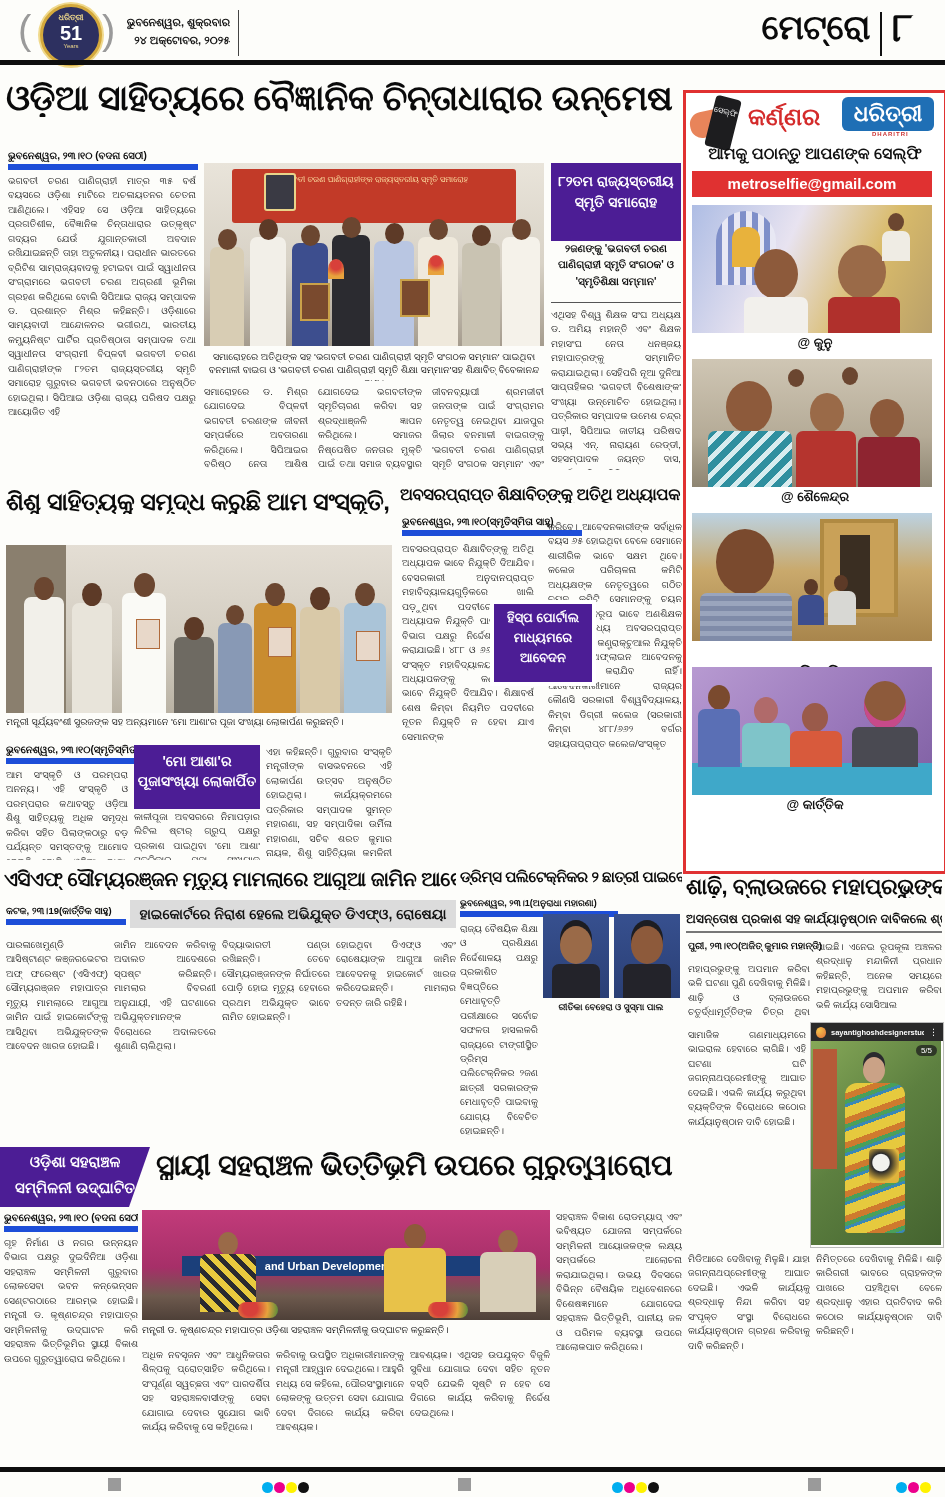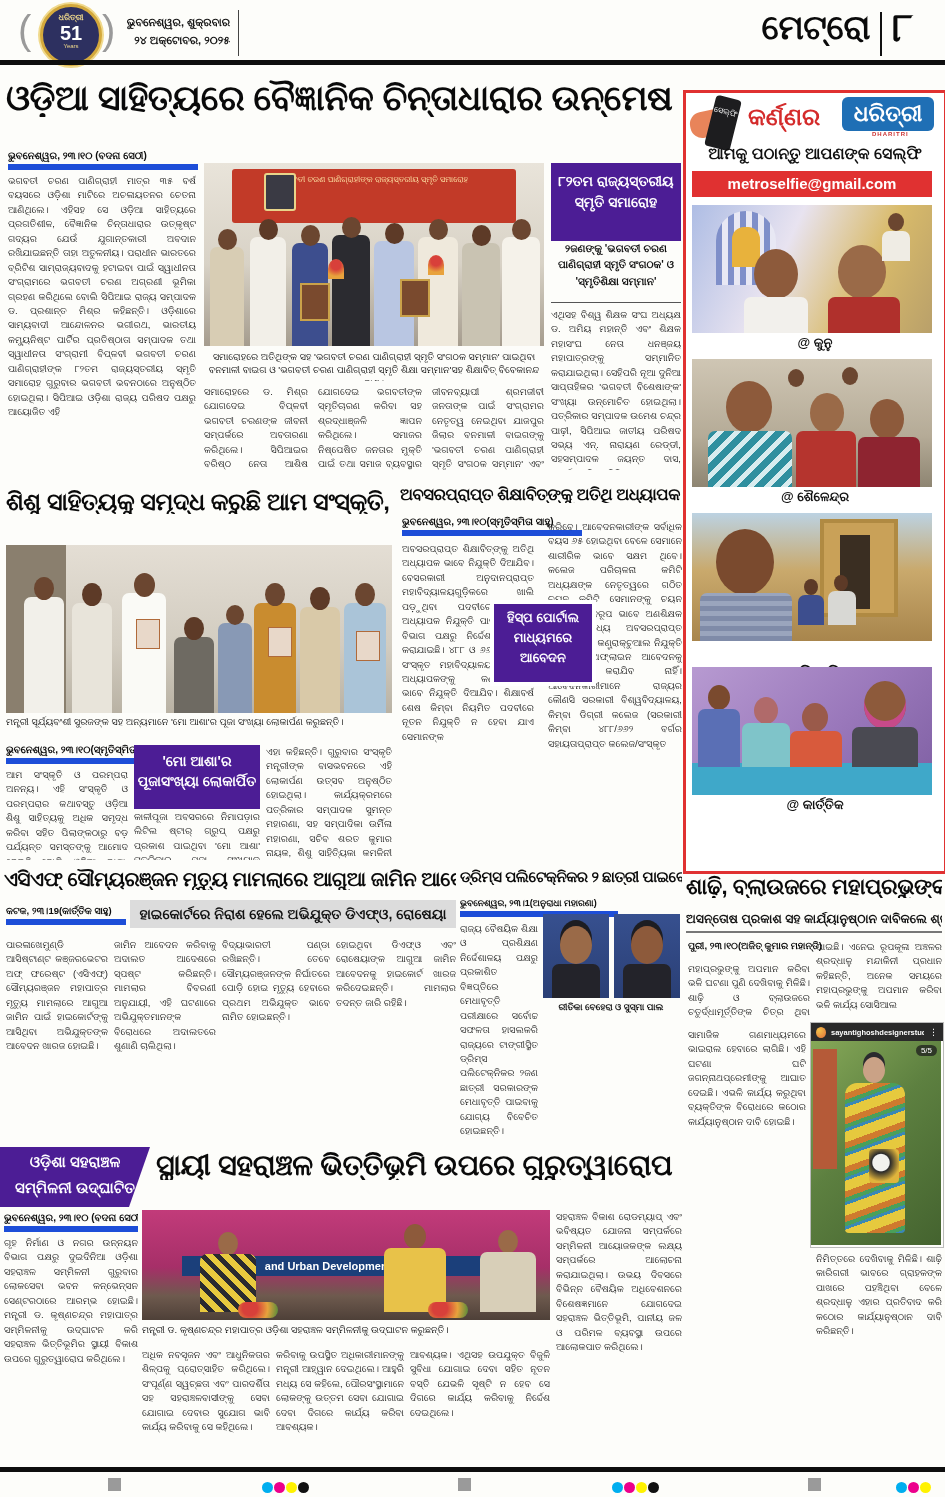--- a/index.html
+++ b/index.html
@@ -219,20 +219,21 @@
       <span style="margin-left:auto;font-size:9px;">⋮</span>
     </div>
     <div class="abs ph" style="left:0;top:18px;width:130px;height:204px;background:linear-gradient(135deg,#86a858 0%,#5d8040 45%,#44632f 100%);">
       <div class="abs" style="right:4px;top:4px;background:rgba(30,30,30,.75);color:#fff;font-size:8px;border-radius:8px;padding:1px 5px;">5/5</div>
       <div class="abs" style="left:2px;top:8px;width:24px;height:120px;background:#b55a38;"></div>
       <div class="head" style="left:52px;top:16px;width:22px;height:26px;background:#caa286;box-shadow:0 -5px 0 #2a2a2e;"></div>
       <div class="abs" style="left:34px;top:42px;width:60px;height:150px;background:repeating-linear-gradient(160deg,#e6c93e 0 10px,#cf7a2e 10px 16px,#4aa05a 16px 20px,#3a88b5 20px 23px);border-radius:12px 12px 4px 4px;"></div>
       <div class="abs" style="left:58px;top:108px;width:30px;height:34px;background:radial-gradient(circle at 40% 40%,#f2f2ee 30%,#2a2a2a 34%,#e0b43c 70%);border-radius:4px;"></div>
     </div>
   </div>
+  <div class="abs bt" style="left:688px;top:1252px;width:122px;height:212px;">ମିଡିଆରେ ଦେଖିବାକୁ ମିଳୁଛି। ଯାହା ଜଗନ୍ନାଥପ୍ରେମୀଙ୍କୁ ଆଘାତ ଦେଇଛି। ଏଭଳି କାର୍ଯ୍ୟକୁ ଶ୍ରଦ୍ଧାଳୁ ନିନ୍ଦା କରିବା ସହ ସଂପୃକ୍ତ ସଂସ୍ଥା ବିରୋଧରେ କାର୍ଯ୍ୟାନୁଷ୍ଠାନ ଗ୍ରହଣ କରିବାକୁ ଦାବି କରିଛନ୍ତି।</div>
   <div class="abs bt" style="left:816px;top:1252px;width:126px;height:212px;">ନିମିତ୍ତରେ ଦେଖିବାକୁ ମିଳିଛି। ଶାଢ଼ି କାରିଗରୀ ଭାବରେ ଗ୍ରାହକଙ୍କ ପାଖରେ ପହଞ୍ଚିଥିବା ବେଳେ ଶ୍ରଦ୍ଧାଳୁ ଏହାର ପ୍ରତିବାଦ କରି କଠୋର କାର୍ଯ୍ୟାନୁଷ୍ଠାନ ଦାବି କରିଛନ୍ତି।</div>
 
   <div class="abs bb" style="left:0;top:1147px;width:150px;height:58px;clip-path:polygon(0 0,100% 0,86% 100%,0 100%);font-size:15px;line-height:1.7;padding-top:2px;">
     <div>ଓଡ଼ିଶା ସହରାଞ୍ଚଳ</div>
     <div>ସମ୍ମିଳନୀ ଉଦ୍‌ଘାଟିତ</div>
   </div>
   <div class="abs hd" style="left:156px;top:1150px;width:534px;font-size:29px;">ସ୍ଥାୟୀ ସହରାଞ୍ଚଳ ଭିତ୍ତିଭୂମି ଉପରେ ଗୁରୁତ୍ୱାରୋପ</div>
   <div class="abs dl" style="left:4px;top:1212px;width:134px;">ଭୁବନେଶ୍ୱର, ୨୩।୧୦ (ବଦନା ସେଠୀ)</div>
   <div class="abs bt" style="left:4px;top:1236px;width:134px;height:230px;">ଗୃହ ନିର୍ମାଣ ଓ ନଗର ଉନ୍ନୟନ ବିଭାଗ ପକ୍ଷରୁ ଦୁଇଦିନିଆ ଓଡ଼ିଶା ସହରାଞ୍ଚଳ ସମ୍ମିଳନୀ ଗୁରୁବାର ଲୋକସେବା ଭବନ କନ୍‌ଭେନ୍ସନ ସେଣ୍ଟରଠାରେ ଆରମ୍ଭ ହୋଇଛି। ମନ୍ତ୍ରୀ ଡ. କୃଷ୍ଣଚନ୍ଦ୍ର ମହାପାତ୍ର ସମ୍ମିଳନୀକୁ ଉଦ୍‌ଘାଟନ କରି ସହରାଞ୍ଚଳ ଭିତ୍ତିଭୂମିର ସ୍ଥାୟୀ ବିକାଶ ଉପରେ ଗୁରୁତ୍ୱାରୋପ କରିଥିଲେ।</div>
 

